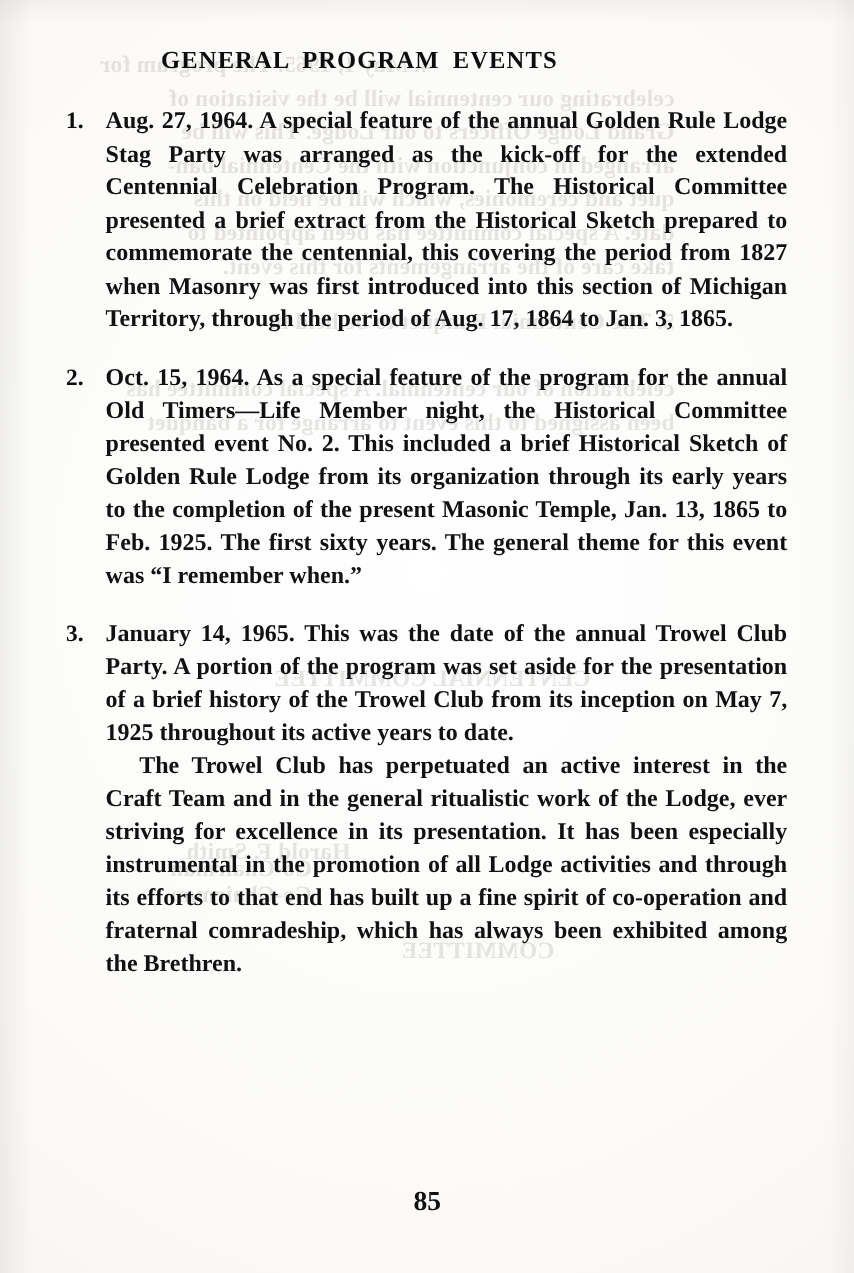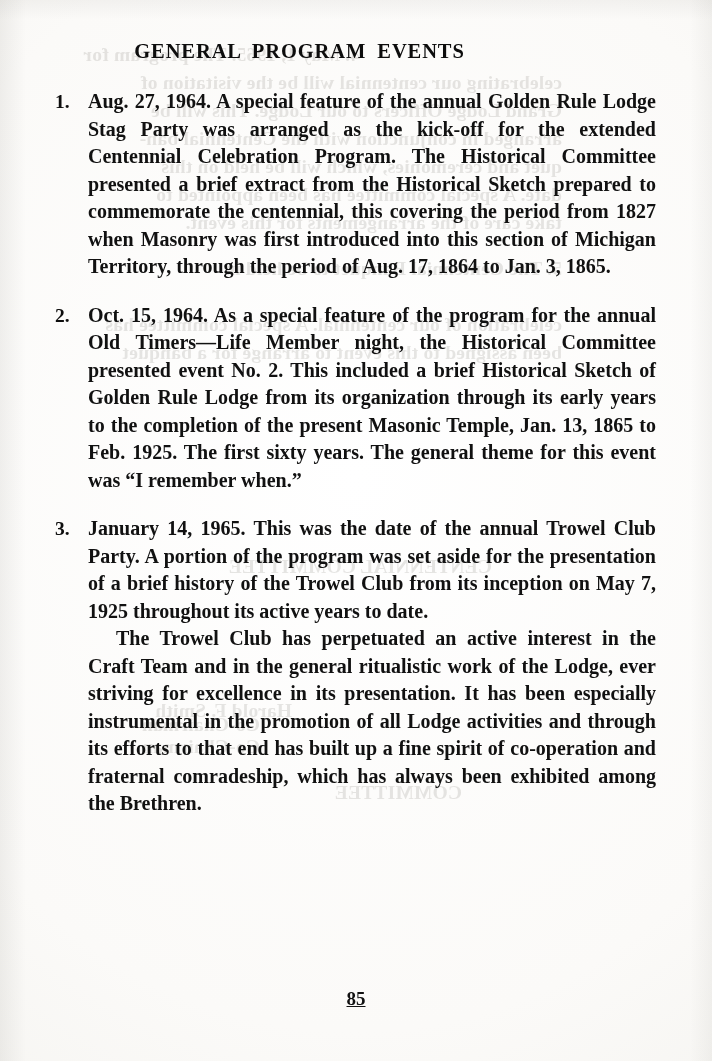--- a/index.html
+++ b/index.html
@@ -112,24 +112,23 @@
   .para + .para {
     text-indent: 28px;
   }
 
   .page-number {
     position: absolute;
     top: 988px;
     left: 0;
     width: 712px;
     text-align: center;
-    font-size: 19px;
+    font-size: 23px;
     font-weight: 700;
     color: #111111;
-    text-decoration: underline;
   }
 </style>
 </head>
 <body>
 
 <div class="page"></div>
 
 <div class="showthrough" id="showthrough-layer">
     <div class="st-line" style="top: 44px; left: 352px;">4.  May 1, 1965. The program for</div>
     <div class="st-line" style="top: 72px; left: 150px;">celebrating our centennial will be the visitation of</div>

